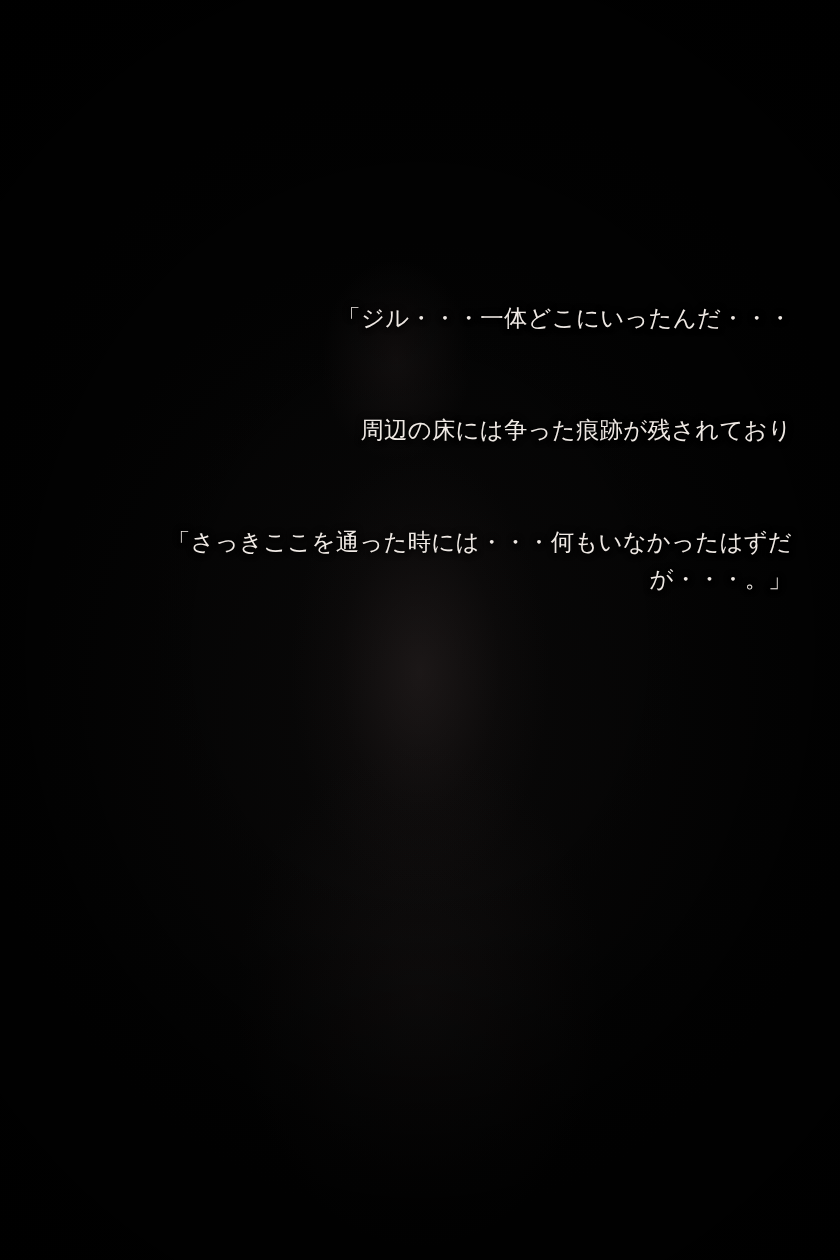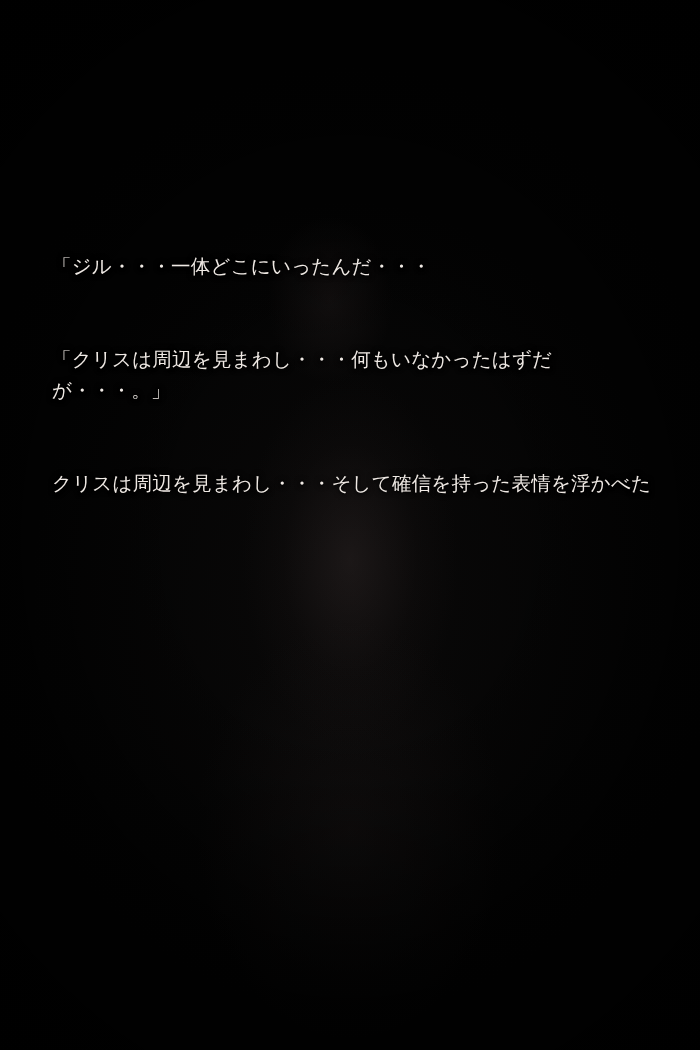--- a/index.html
+++ b/index.html
@@ -53,35 +53,36 @@
   }
   .para {
     margin: 0;
   }
   .spacer {
     height: 31px;
   }
   .line {
     display: block;
     min-height: 31px;
+    text-align: right;
   }
 </style>
 </head>
 <body>
 
 <div id="page">
   <div id="bg-art"></div>
   <div id="vignette"></div>
 
   <div id="text-layer">
 
     <div class="para">
       <span class="line">「ジル・・・一体どこにいったんだ・・・</span>
-      <span class="line">「クリスは周辺を見まわし・・・何もいなかったはずだが・・・。」</span>
-      <span class="line">クリスは周辺を見まわし・・・そして確信を持った表情を浮かべた</span>
+      <span class="line">周辺の床には争った痕跡が残されており</span>
+      <span class="line">「さっきここを通った時には・・・何もいなかったはずだが・・・。」</span>
     </div>
 
     <div class="spacer"></div>
 
     
 
     
 
     
 

